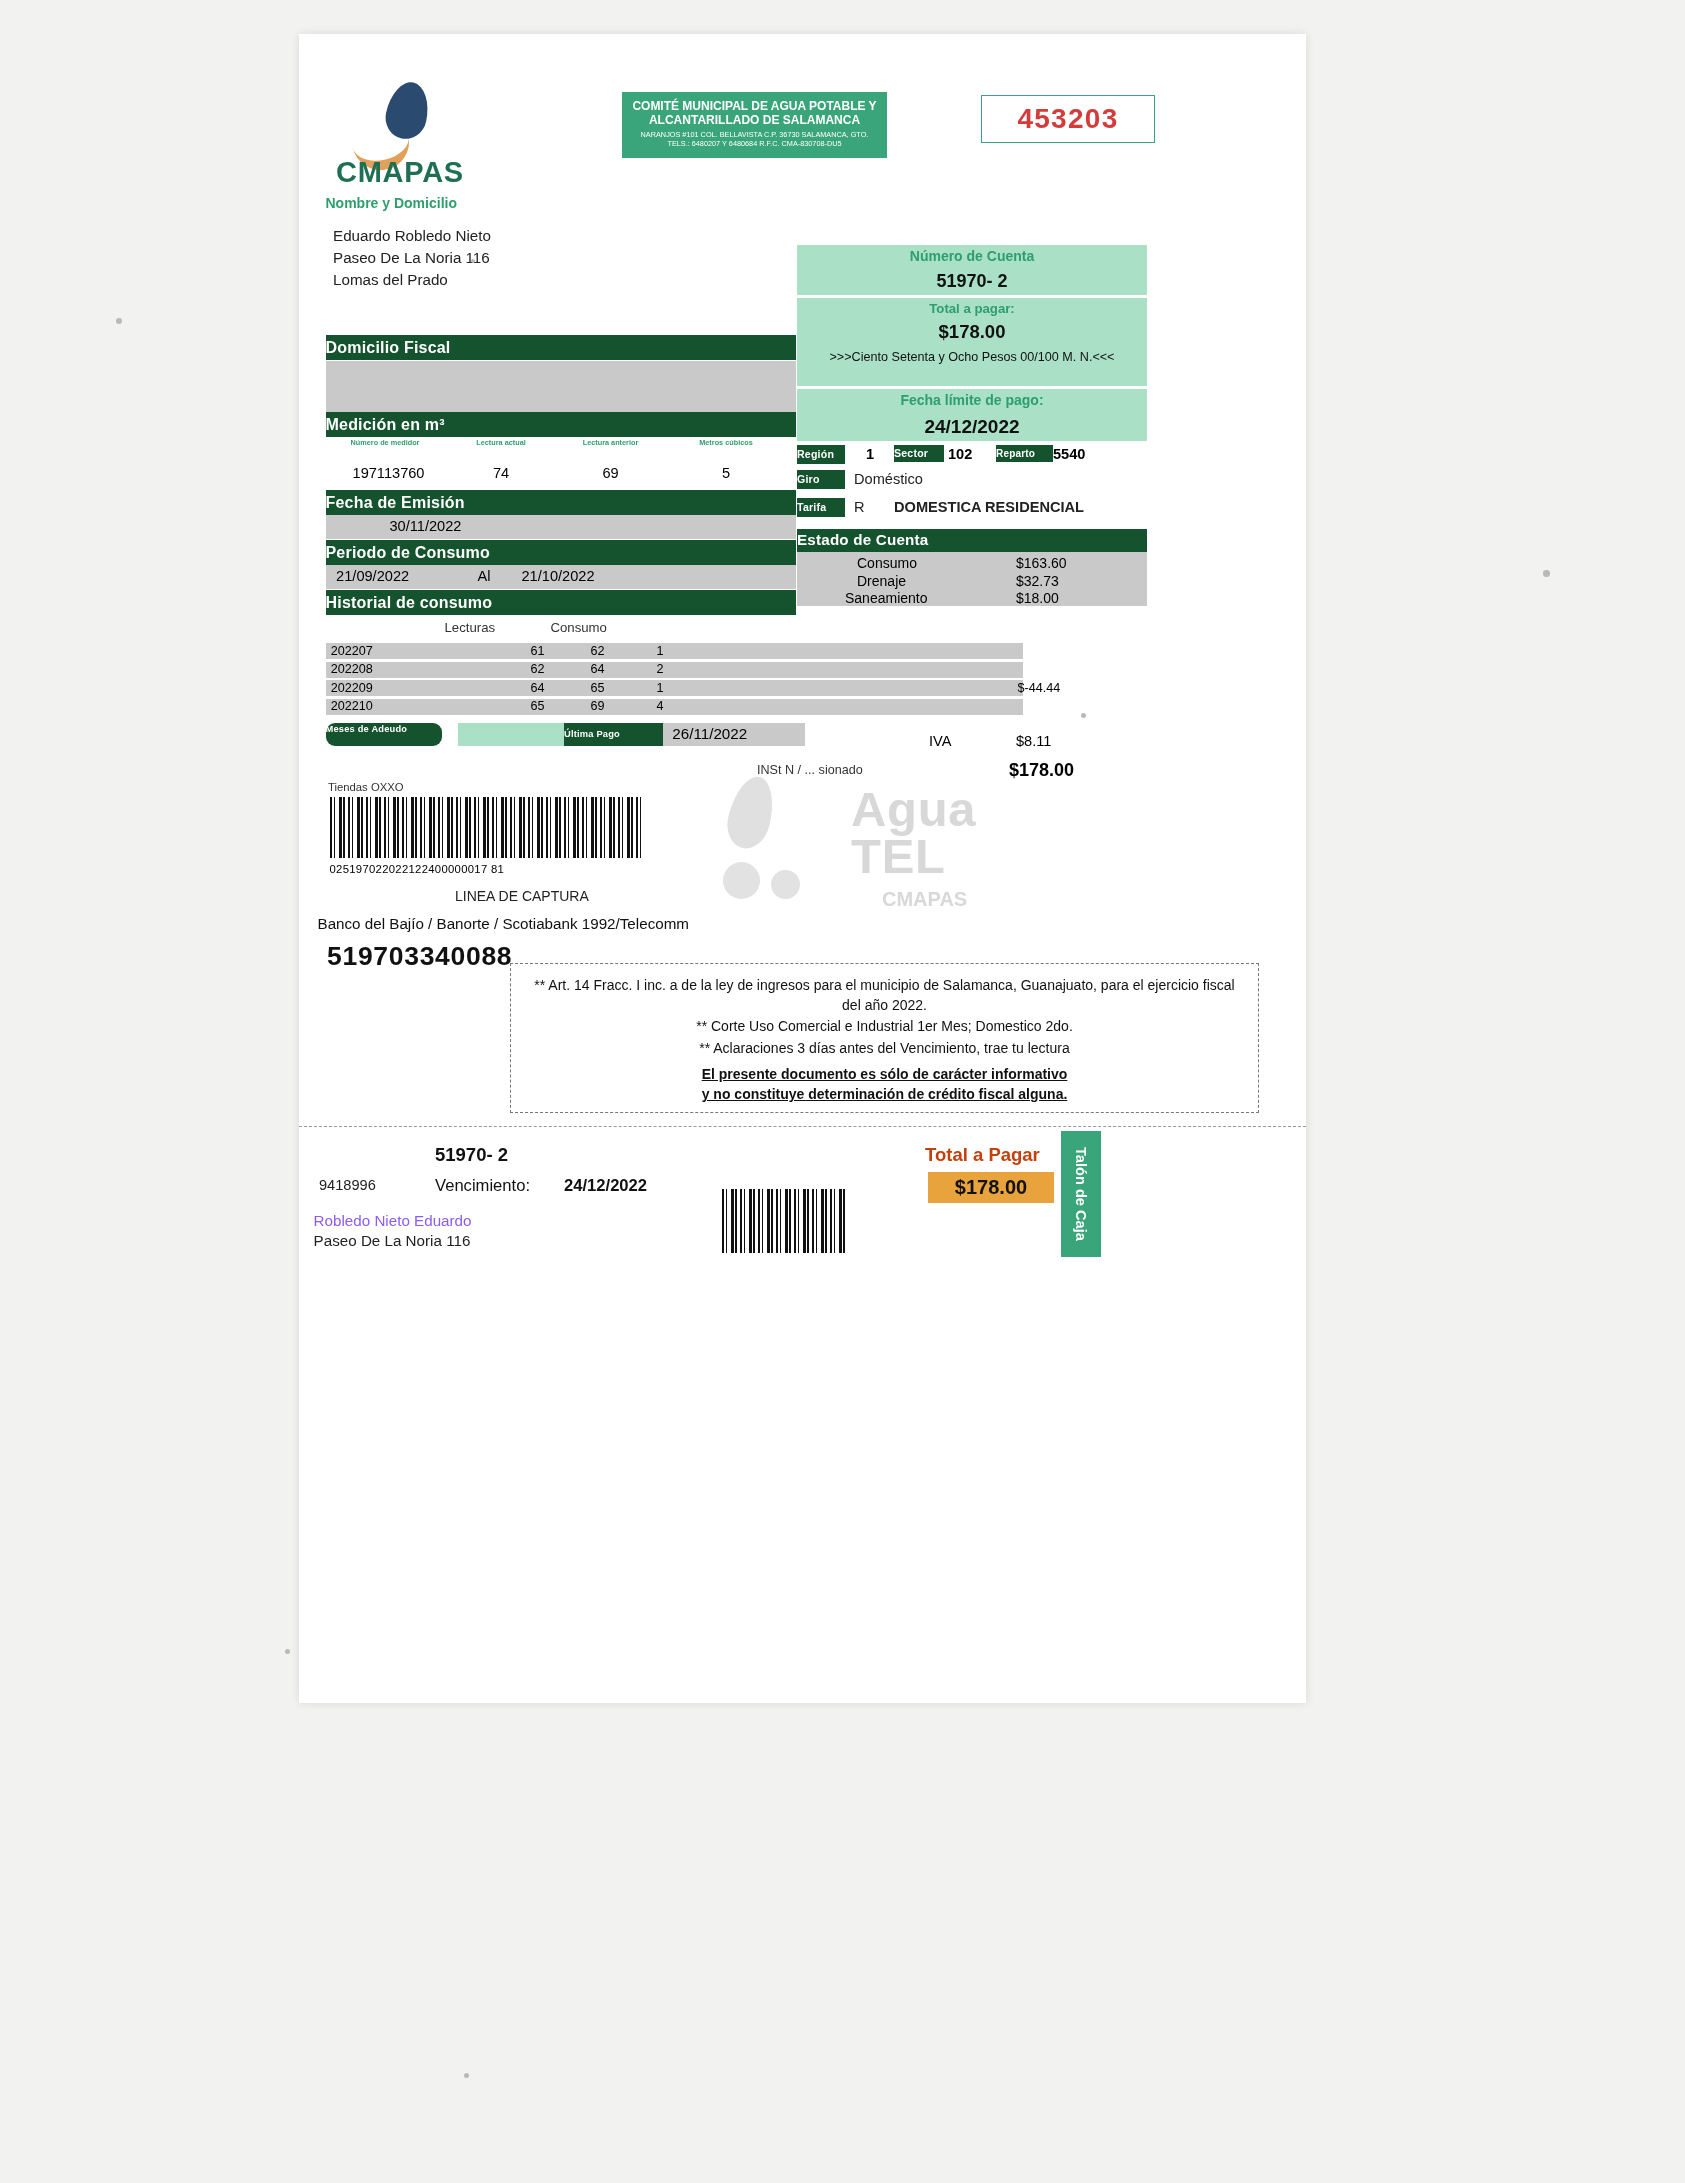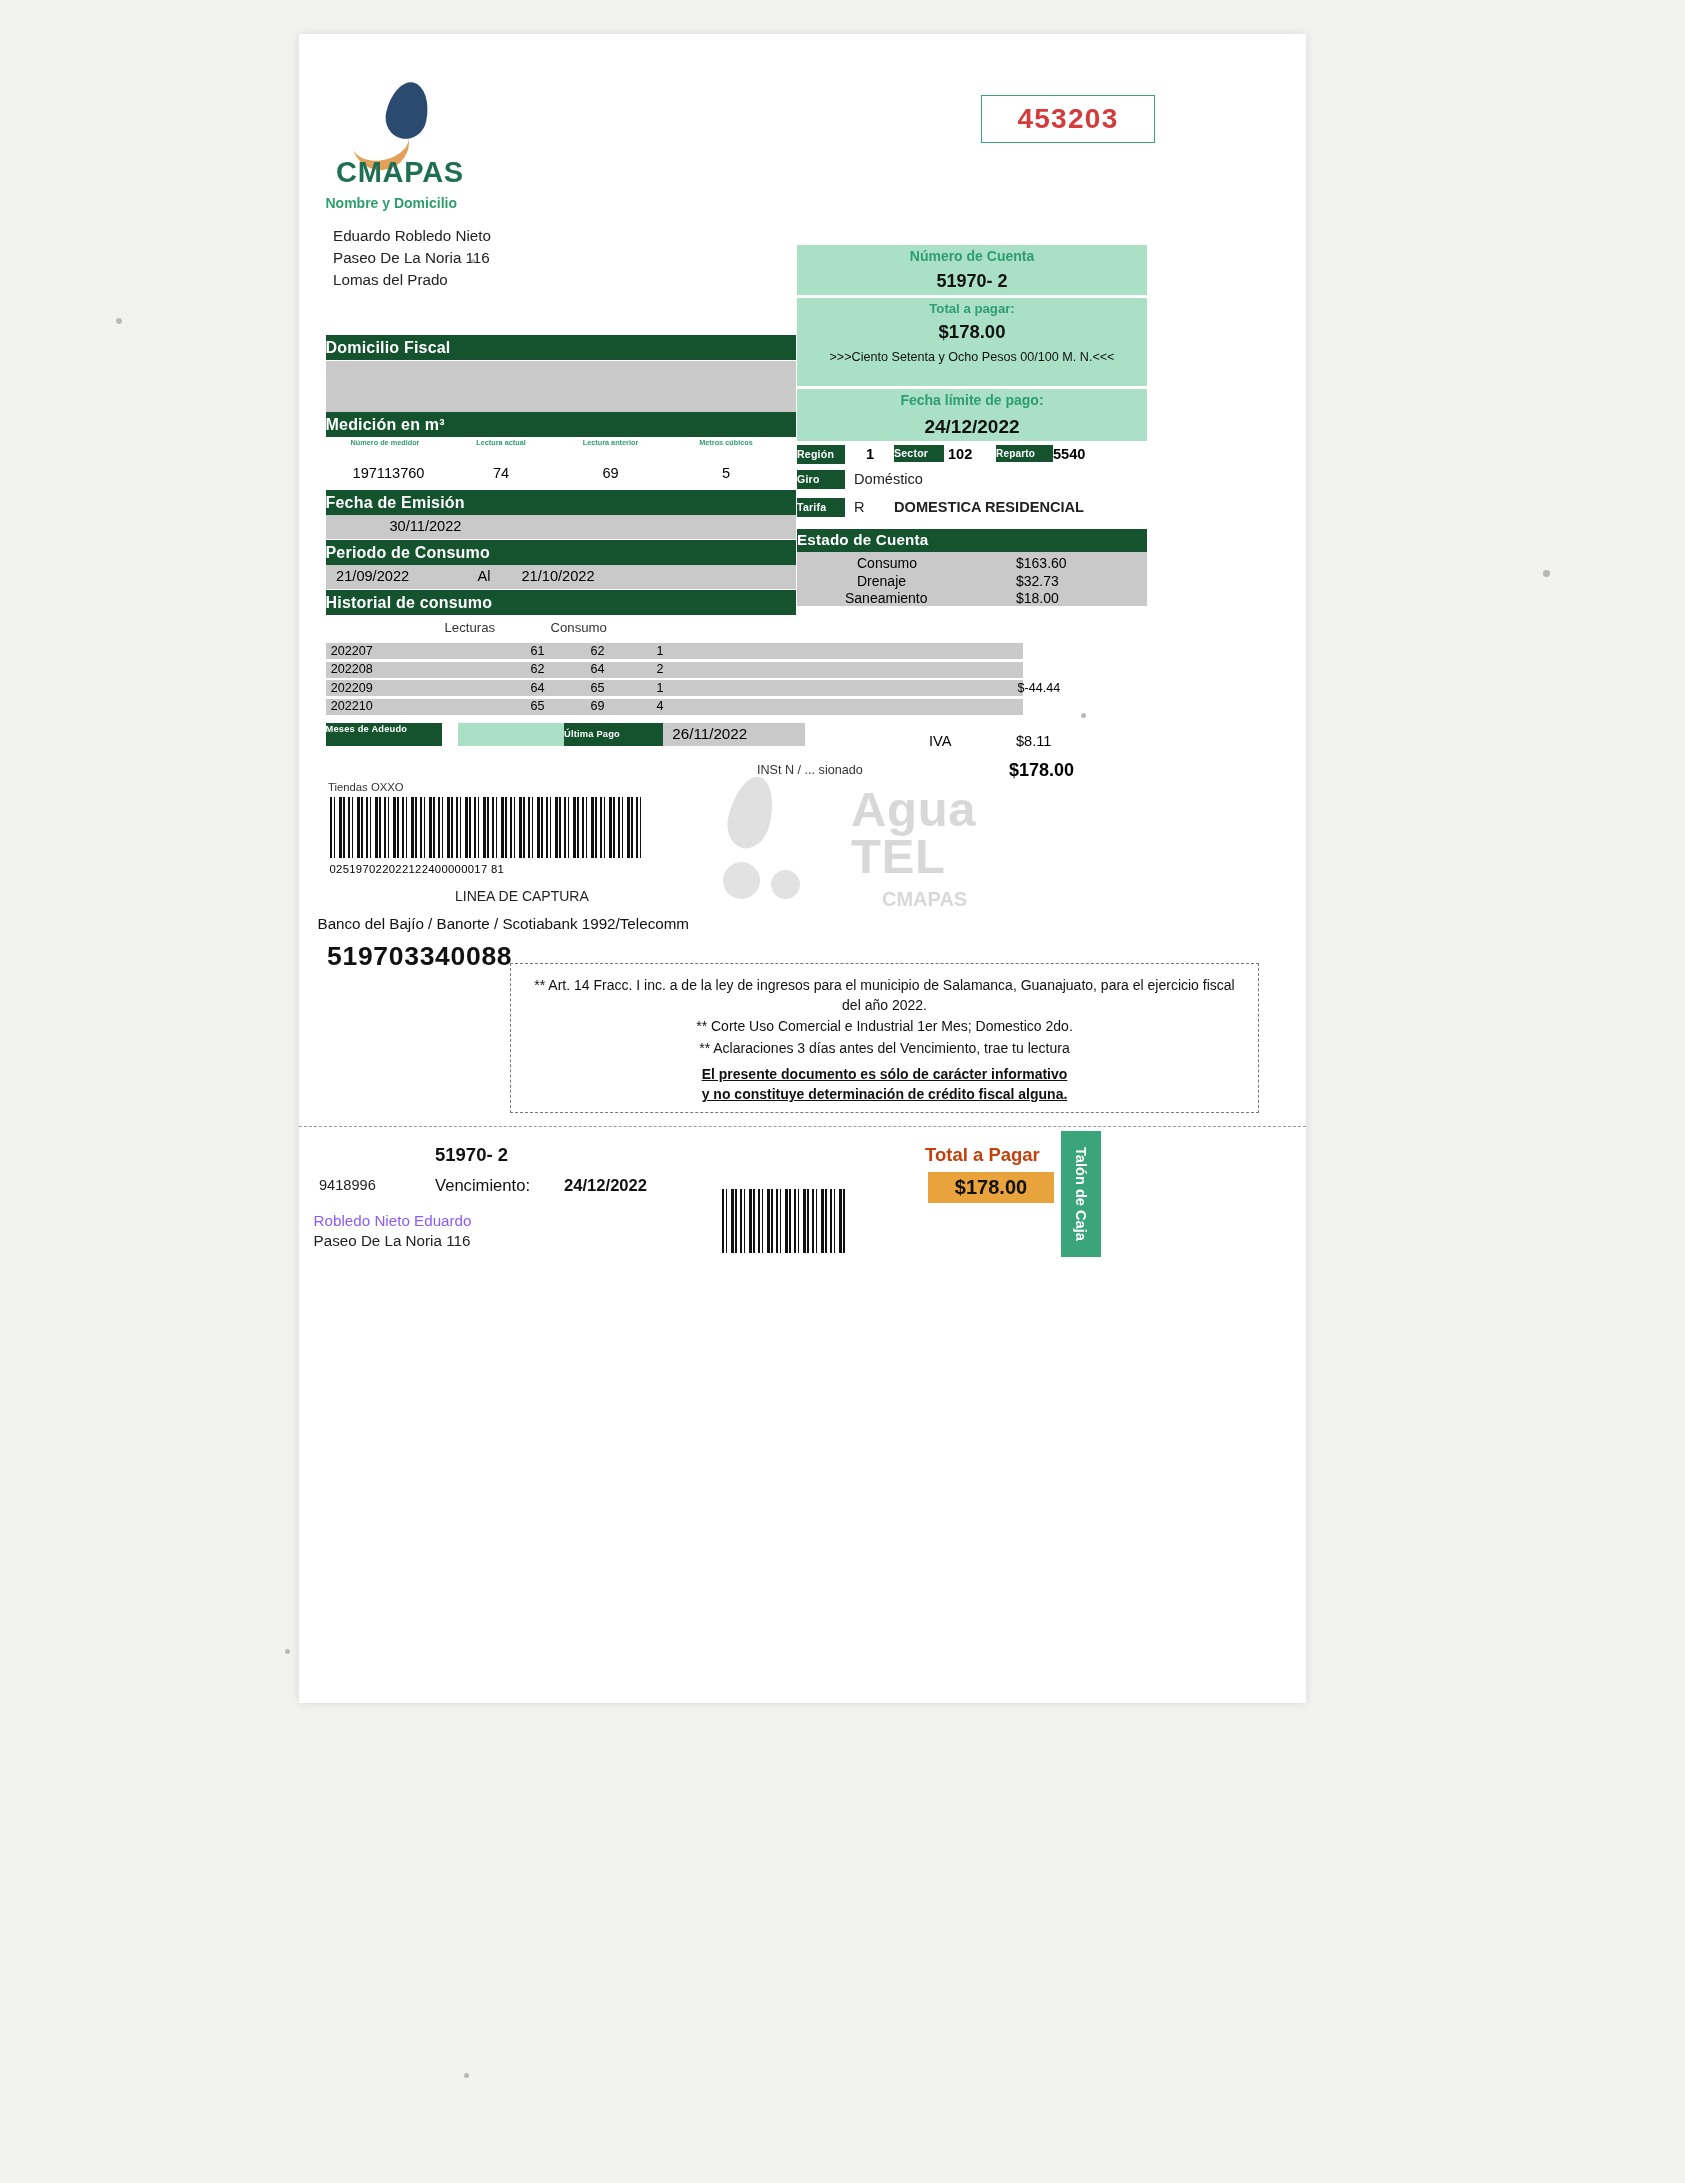--- a/index.html
+++ b/index.html
@@ -114,20 +114,30 @@
 <body>
 
 <div id="paper">
 
   <div class="abs" style="left:26.5px;top:40px;width:192px;height:113px;">
     <div class="hand" style="left:28px;top:57px;"></div>
     <div class="drop" style="left:61px;top:8px;"></div>
     <div class="abs" style="left:10.6px;top:82px;font-size:29px;font-weight:bold;color:#1f6f55;letter-spacing:0.7px;">CMAPAS</div>
   </div>
 
+  <div class="hdrbox" style="left:323px;top:58px;width:265px;height:66px;">
+    <div style="padding-top:6.6px;font-size:12px;font-weight:bold;line-height:1.18;">
+      <div>COMITÉ MUNICIPAL DE AGUA POTABLE Y</div>
+      <div>ALCANTARILLADO DE SALAMANCA</div>
+    </div>
+    <div class="tiny" style="margin-top:2.6px;line-height:1.3;">
+      <div>NARANJOS #101 COL. BELLAVISTA C.P. 36730 SALAMANCA, GTO.</div>
+      <div>TELS.: 6480207 Y 6480684 R.F.C. CMA-830708-DU5</div>
+    </div>
+  </div>
 
   <div class="folio" style="left:682px;top:61px;width:172px;height:46px;">453203</div>
 
   <div class="abs grn" style="left:26.5px;top:161px;font-size:14px;font-weight:bold;">Nombre y Domicilio</div>
   <div class="abs" style="left:34px;top:191px;font-size:15.2px;line-height:1.45;color:#222;">
     <div>Eduardo Robledo Nieto</div>
     <div>Paseo De La Noria 116</div>
     <div>Lomas del Prado</div>
   </div>
 
@@ -245,21 +255,21 @@
     <span class="abs" style="left:48px;top:38px;font-size:14px;">Saneamiento</span>
     <span class="abs" style="left:219px;top:38px;font-size:14px;">$18.00</span>
   </div>
 
   <div class="abs" style="left:498px;top:699px;width:350px;height:60px;">
     <span class="abs" style="left:132px;top:0;font-size:14.6px;">IVA</span>
     <span class="abs" style="left:219px;top:0;font-size:14.6px;">$8.11</span>
     <span class="abs" style="left:212px;top:26.5px;font-size:18px;font-weight:bold;">$178.00</span>
   </div>
 
-  <div class="abs bar" style="left:26.5px;top:689px;width:116px;height:22.5px;font-size:9.3px;line-height:1.05;padding-top:2px;box-sizing:border-box;">Meses de Adeudo</div>
+  <div class="abs bar" style="left:26.5px;top:689px;width:116px;height:22.5px;font-size:9.3px;line-height:1.05;padding-top:2px;box-sizing:border-box;border-radius:9px;">Meses de Adeudo</div>
   <div class="abs lgreen" style="left:159px;top:689px;width:106px;height:22.5px;">
     <span class="abs" style="left:5.3px;top:3.3px;font-size:12px;"></span>
   </div>
   <div class="abs bar" style="left:265px;top:689px;width:99px;height:22.5px;font-size:9.3px;line-height:22.5px;">Última Pago</div>
   <div class="abs grey" style="left:364px;top:689px;width:142px;height:22.5px;">
     <span class="abs" style="left:9.3px;top:2px;font-size:15.2px;">26/11/2022</span>
   </div>
   <span class="abs" style="left:458px;top:729px;font-size:12.6px;color:#333;">INSt N / ... sionado</span>
 
   <div class="wm" style="left:523px;top:752px;">

